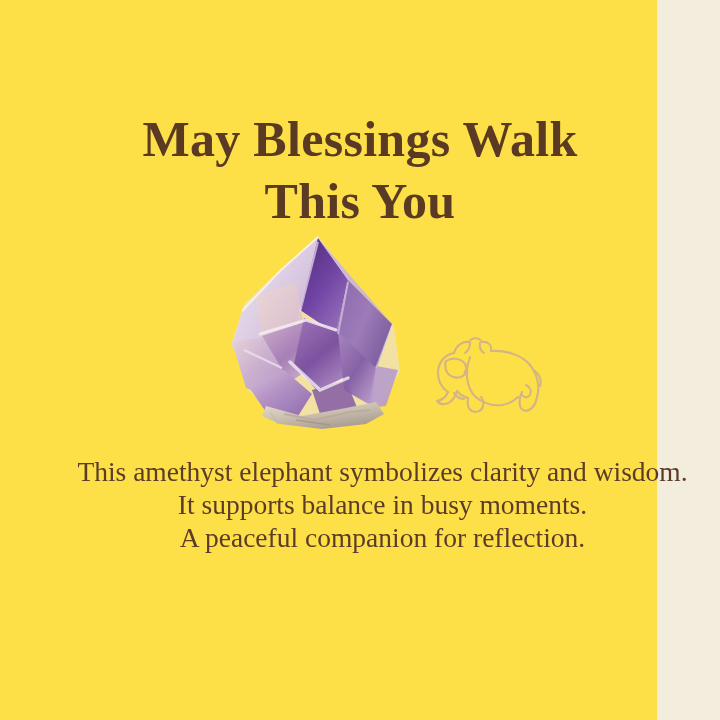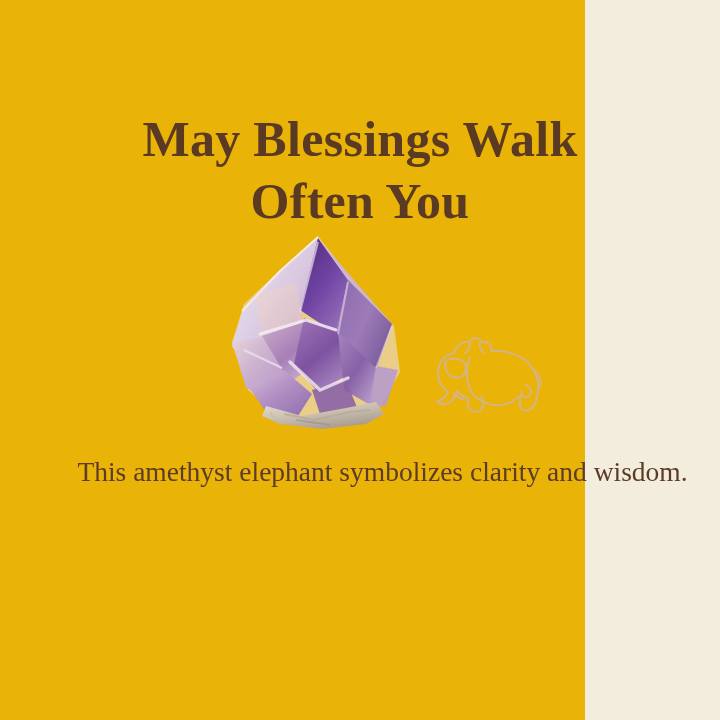--- a/index.html
+++ b/index.html
@@ -10,23 +10,23 @@
   body {
     width: 720px;
     height: 720px;
     background: #f2eddc;
     font-family: "Liberation Serif", "DejaVu Serif", serif;
     overflow: hidden;
     position: relative;
   }
   .card {
     position: relative;
-    width: 585px;
+    width: 657px;
     height: 720px;
-    background: #eab308;
+    background: #fde047;
     box-sizing: border-box;
   }
 
   
   .headline {
     position: absolute;
     left: 0;
     top: 74px;
     width: 720px;
     text-align: center;
@@ -108,21 +108,21 @@
     white-space: nowrap;
   }
 </style>
 </head>
 <body>
 
 <div class="card">
 
   <h1 class="headline">
     <span class="hl-line">May Blessings Walk</span>
-    <span class="hl-line">Often You</span>
+    <span class="hl-line">This You</span>
   </h1>
 
   <div class="art-band">
 
     <div class="crystal-wrap">
       <svg viewBox="0 0 196 200" xmlns="http://www.w3.org/2000/svg">
         <defs>
           <linearGradient id="gApexDeep" x1="0.2" y1="0" x2="0.9" y2="1">
             <stop offset="0%" stop-color="#56307f"></stop>
             <stop offset="45%" stop-color="#6f43a3"></stop>
@@ -251,16 +251,18 @@
 
           <path d="M20 62 C23 66 27 68 30 68"></path>
         </g>
       </svg>
     </div>
 
   </div>
 
   <div class="body-copy">
     <span class="copy-line">This amethyst elephant symbolizes clarity and wisdom.</span>
+    <span class="copy-line">It supports balance in busy moments.</span>
+    <span class="copy-line">A peaceful companion for reflection.</span>
   </div>
 
 
 </div>
 
 </body></html>

